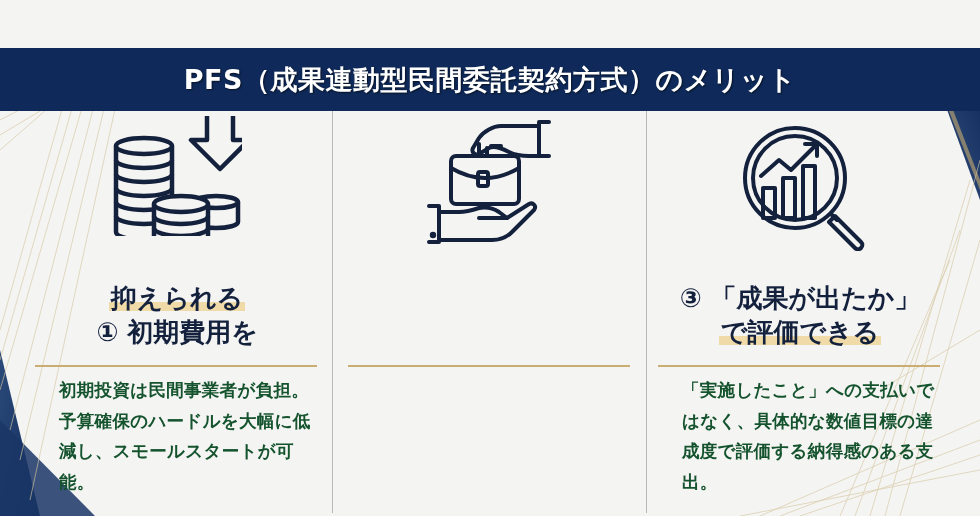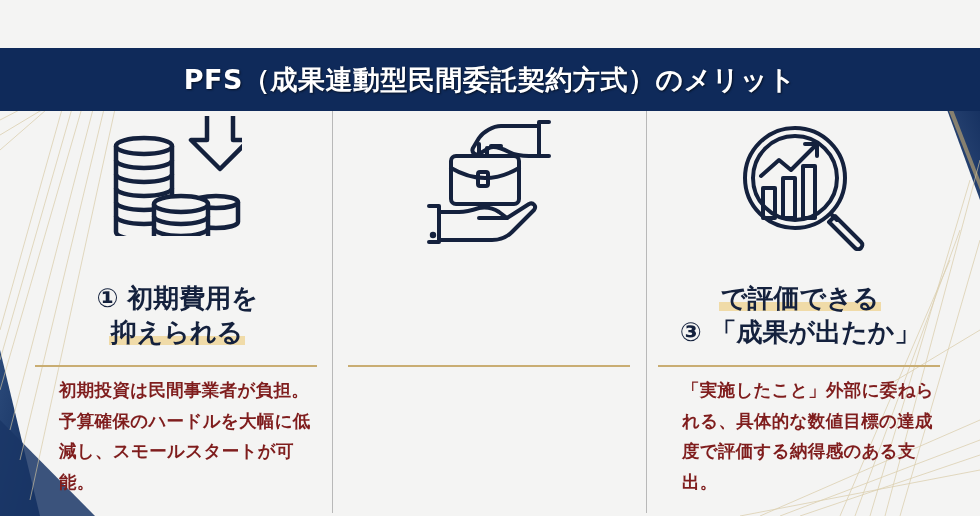--- a/index.html
+++ b/index.html
@@ -40,21 +40,21 @@
   .heading .line { display: block; }
   .hl {
     background: linear-gradient(to bottom, transparent 62%, #f0dba8 62%, #f0dba8 92%, transparent 92%);
     padding: 0 2px;
   }
   .gold-rule {
     position: absolute; left: 8px; width: 282px; height: 2px; background: #c9ad72;
   }
   .desc {
     position: absolute; left: 32px; width: 262px;
-    font-weight: bold; font-size: 17.5px; line-height: 30.5px; color: #7f1d1d;
+    font-weight: bold; font-size: 17.5px; line-height: 30.5px; color: #14532d;
     letter-spacing: 0.3px;
   }
 </style>
 </head>
 <body>
 
 <svg class="bg" width="980" height="516" viewBox="0 0 980 516">
   <defs>
     <linearGradient id="navyL" x1="0" y1="0" x2="1" y2="1">
       <stop offset="0" stop-color="#2b4a7a"></stop>
@@ -125,22 +125,22 @@
 
       <path d="M42,88 v36 a27,8 0 0 0 54,0 v-36"></path>
       <ellipse cx="69" cy="88" rx="27" ry="8"></ellipse>
       <path d="M42,100 a27,8 0 0 0 54,0" fill="none"></path>
       <path d="M42,112 a27,8 0 0 0 54,0" fill="none"></path>
 
       <path d="M113,0 h26 v32 h16 l-29,29 l-29,-29 h16 z" transform="translate(-18,-8) scale(1)"></path>
     </g>
   </svg>
   <div class="heading" style="top:218px;">
+    <span class="line"><span class="hl">抑えられる</span></span>
     <span class="line">① 初期費用を</span>
-    <span class="line"><span class="hl">抑えられる</span></span>
   </div>
   <div class="gold-rule" style="top:302px;"></div>
   <div class="desc" style="top:312px;">初期投資は民間事業者が負担。予算確保のハードルを大幅に低減し、スモールスタートが可能。</div>
 </div>
 
 <div class="col col2">
   <svg class="icon" style="left:85px;top:57px;" width="130" height="130" viewBox="0 0 130 130">
     <g fill="none" stroke="#14213d" stroke-width="4" stroke-linecap="round" stroke-linejoin="round">
 
       <path d="M124,2 h-10 v34 h10"></path>
@@ -175,18 +175,18 @@
       <rect x="68" y="50" width="12" height="52"></rect>
 
       <path d="M26,60 l18,-16 l12,10 l26,-26"></path>
       <path d="M70,28 h12 v12"></path>
 
       <path d="M96,98 l6,6"></path>
       <path d="M100,100 l26,26 c4,4 -2,10 -6,6 l-26,-26 z"></path>
     </g>
   </svg>
   <div class="heading" style="top:218px;">
+    <span class="line">③ 「成果が出たか」</span>
     <span class="line"><span class="hl">で評価できる</span></span>
-    <span class="line">③ 「成果が出たか」</span>
   </div>
   <div class="gold-rule" style="top:302px;"></div>
-  <div class="desc" style="top:312px;">「実施したこと」外部に委ねられる、具体的な数値目標の達成度で評価する納得感のある支出。</div>
+  <div class="desc" style="top:312px;">「実施したこと」への支払いではなく、具体的な数値目標の達成度で評価する納得感のある支出。</div>
 </div>
 
 </body></html>

